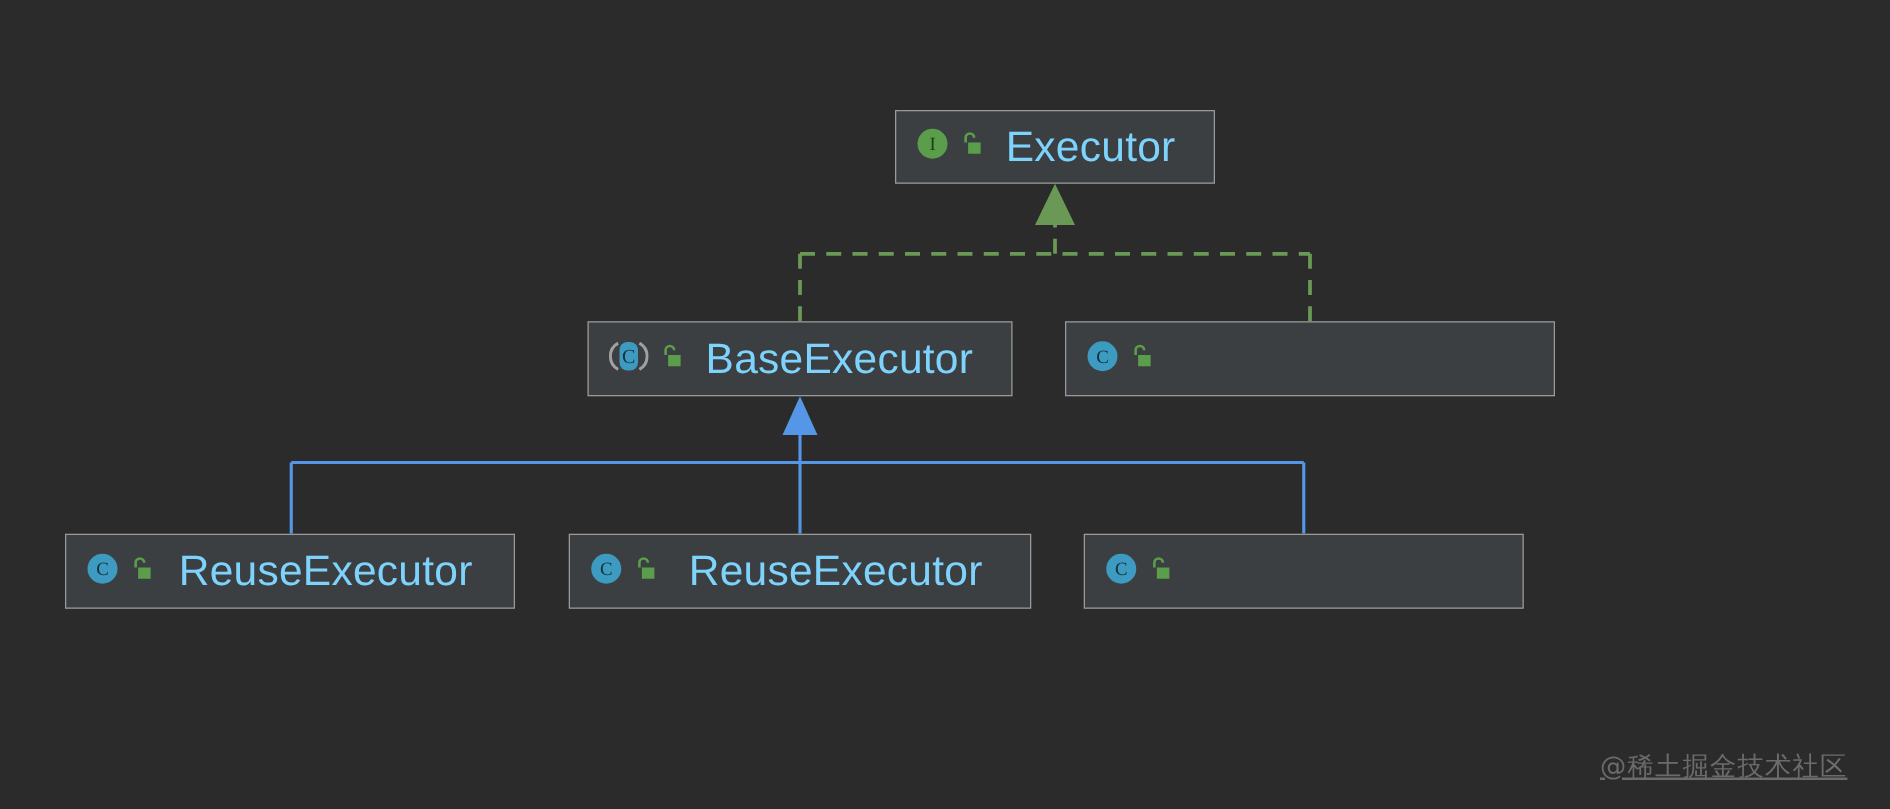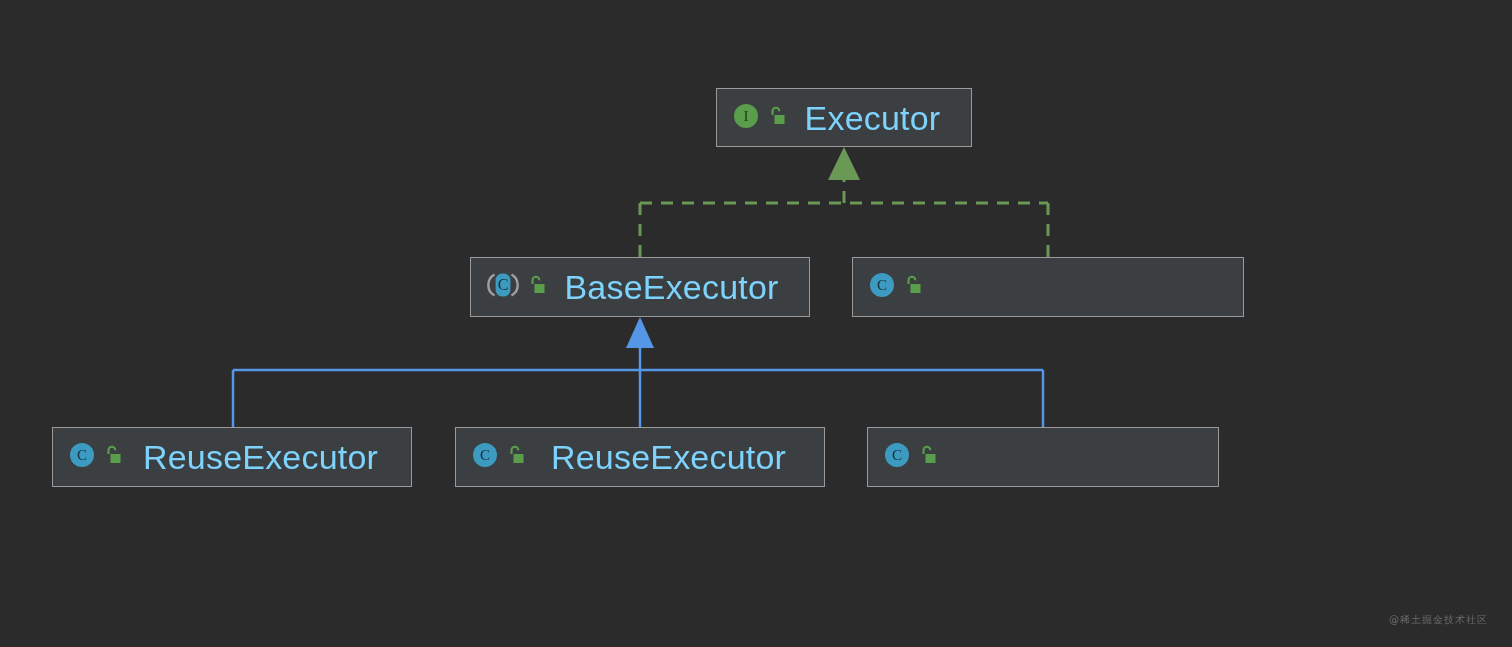--- a/index.html
+++ b/index.html
@@ -51,27 +51,28 @@
     color: #7dd3fc;
     font-size: 34px;
     line-height: 1;
     letter-spacing: 0.2px;
     padding-right: 18px;
     padding-left: 6px;
     white-space: nowrap;
   }
   .watermark {
     position: absolute;
-    right: 24px;
+    right: 34px;
     bottom: 20px;
     color: #6b6b6b;
-    font-size: 10px;
+    font-size: 21px;
     letter-spacing: 1px;
     z-index: 8;
     font-family: "DejaVu Sans", "Liberation Sans", sans-serif;
+    text-decoration: underline;
   }
 </style>
 </head>
 <body>
 
 <div id="canvas">
 
   <svg id="edge-layer" viewBox="0 0 1512 647" width="1512" height="647" xmlns="http://www.w3.org/2000/svg">
 
     <g>

